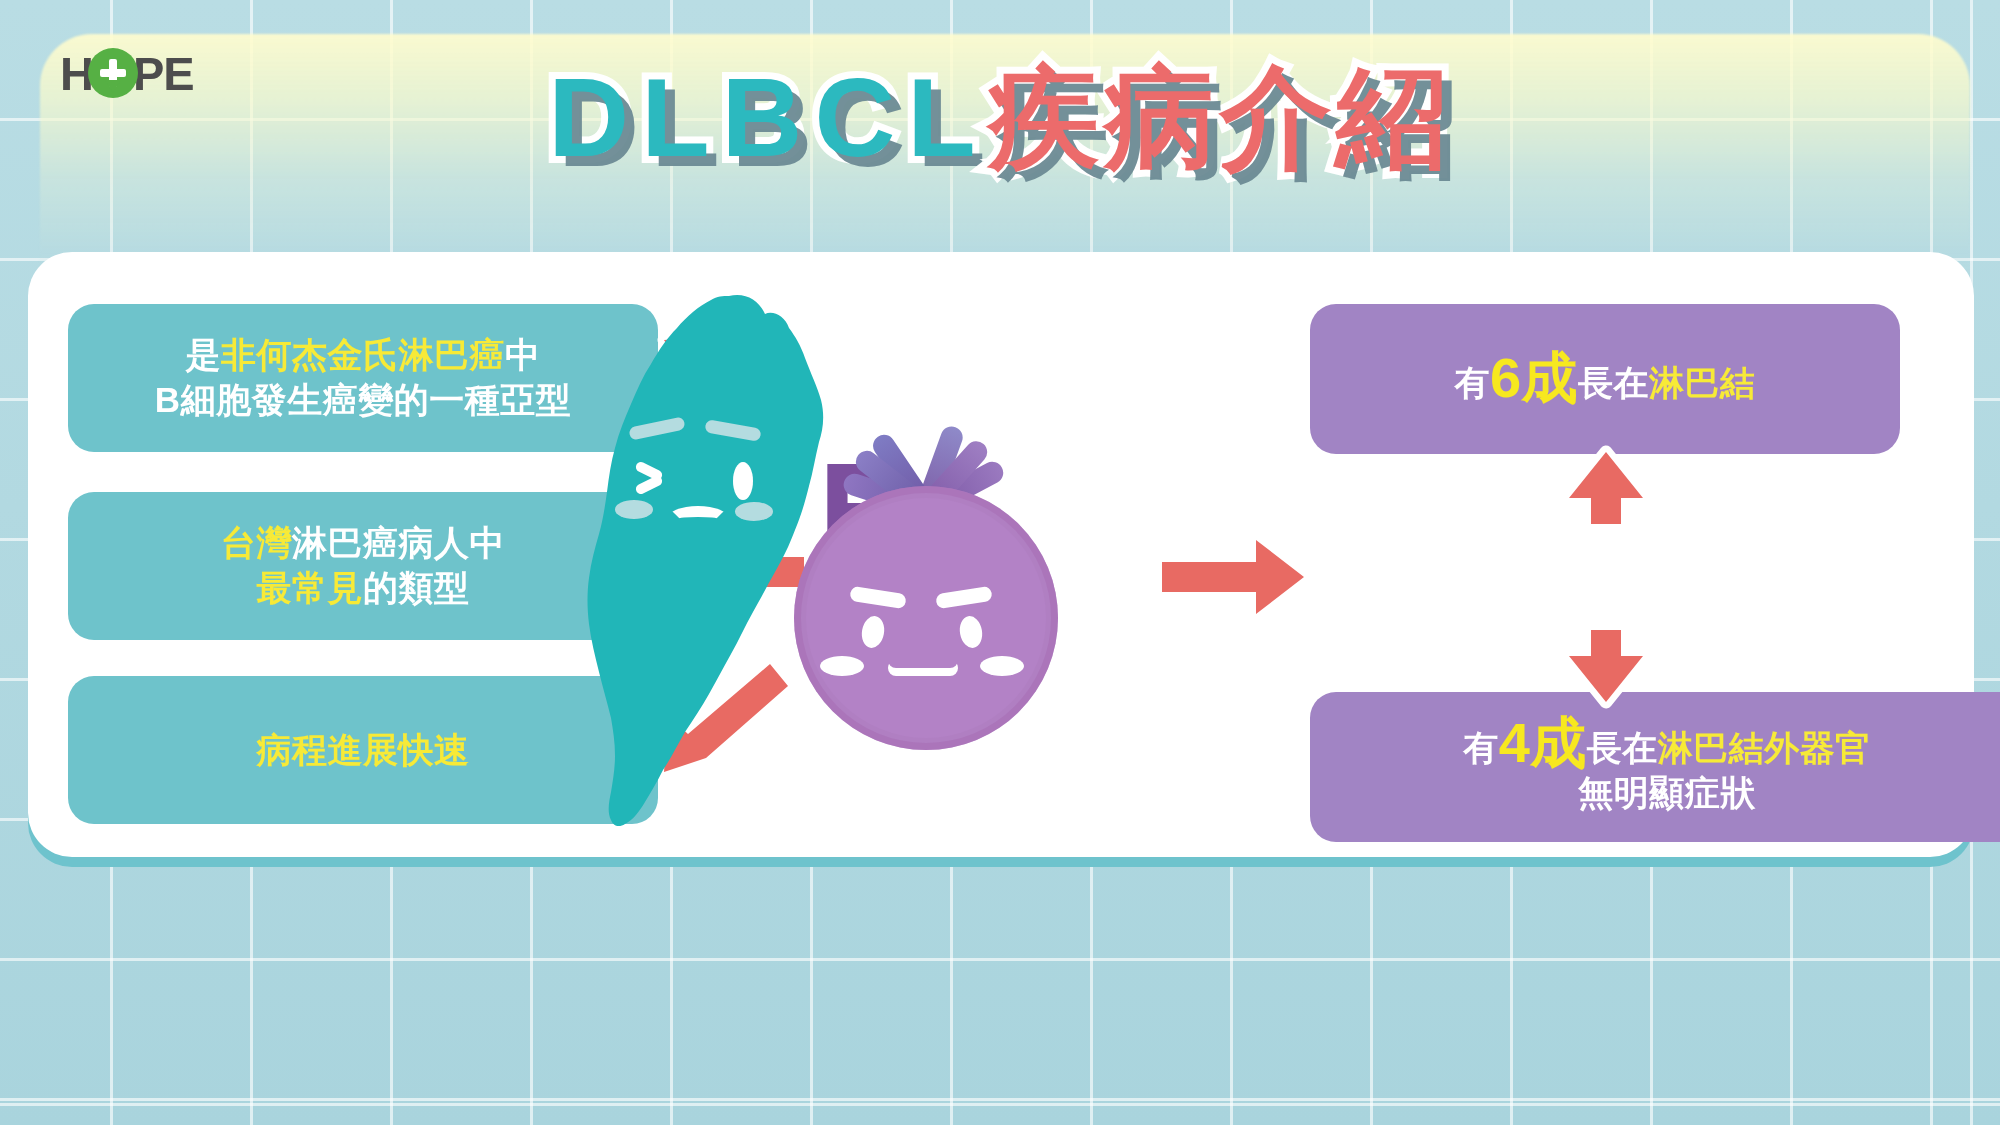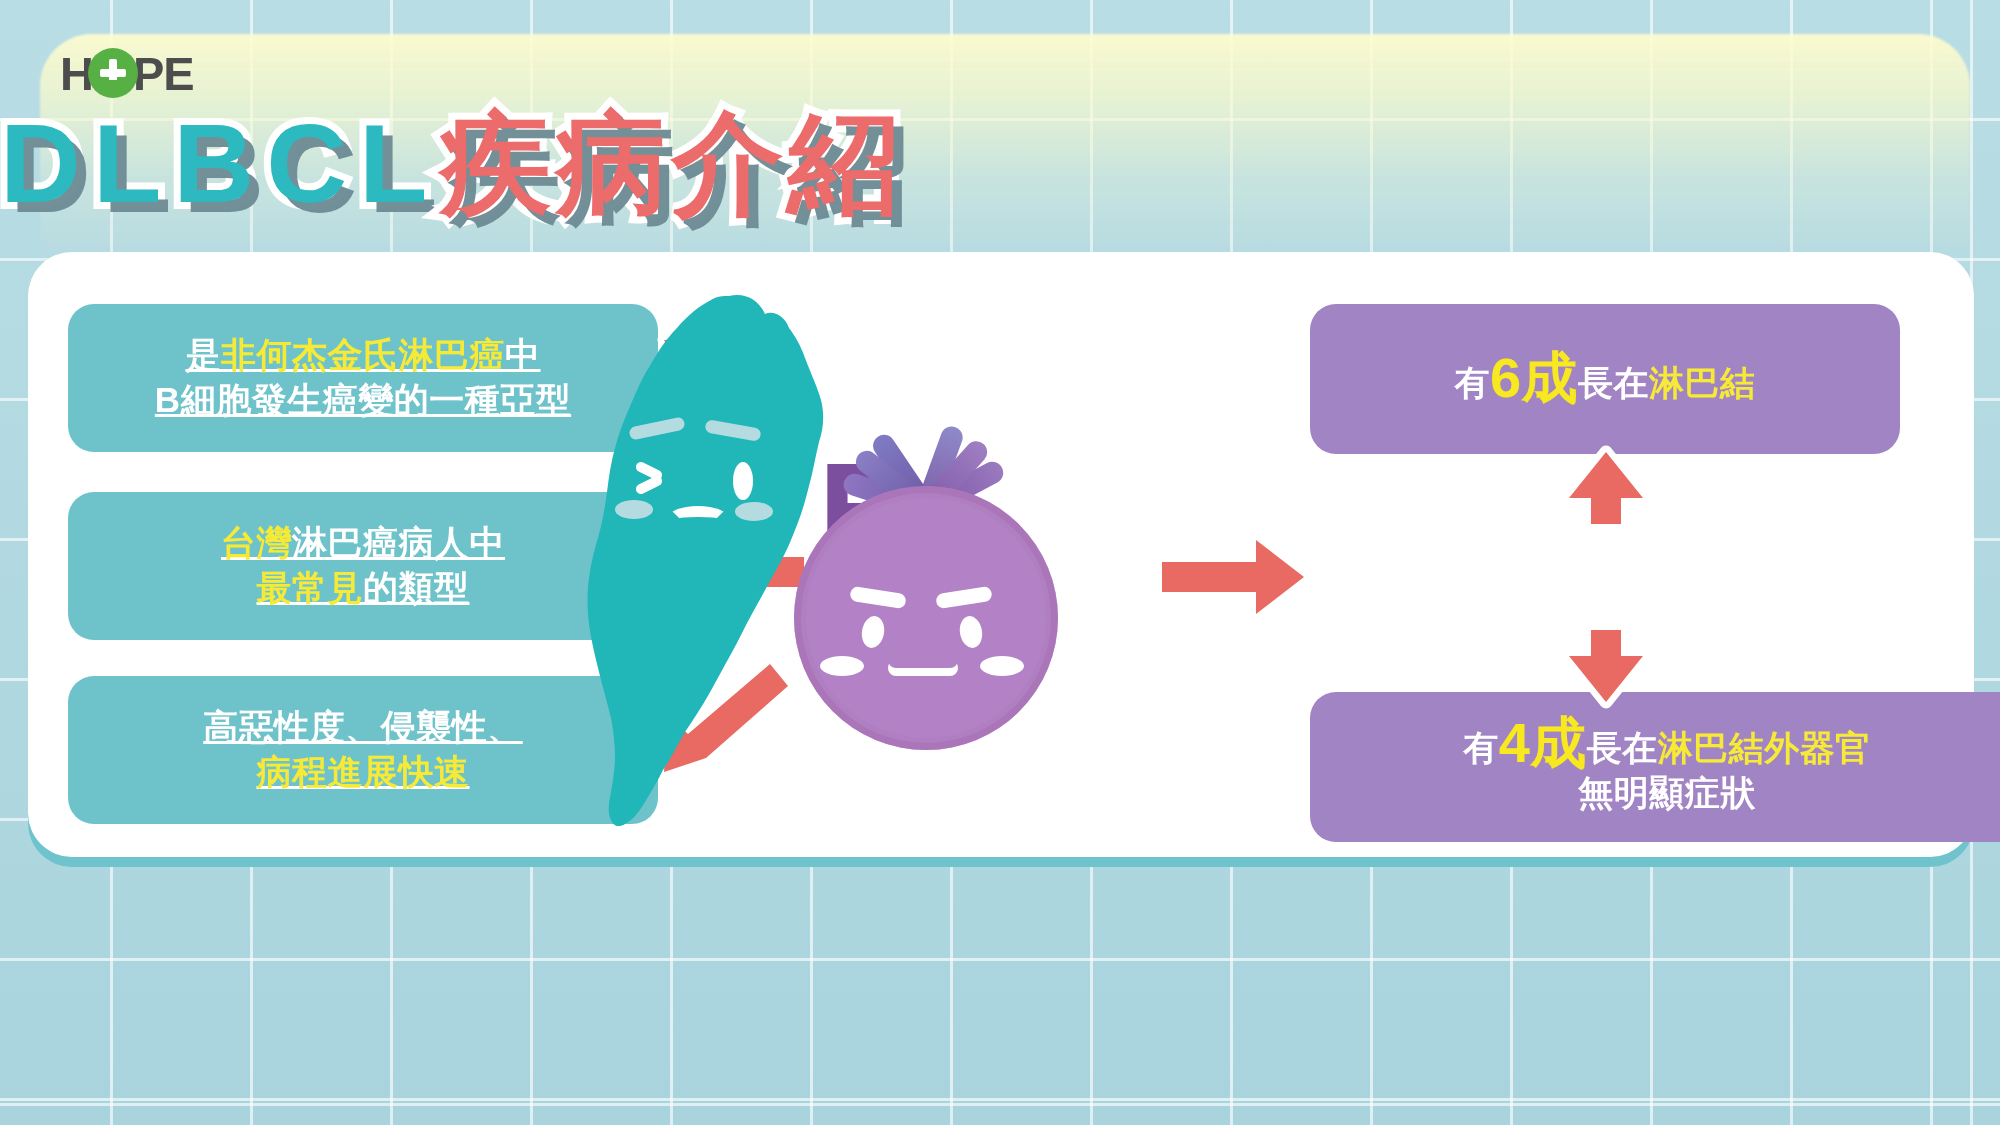--- a/index.html
+++ b/index.html
@@ -97,25 +97,24 @@
     background: #56b044;
     clip-path: polygon(0 0, 100% 0, 50% 100%);
   }
 
   
   #title {
     position: absolute;
     left: 0;
     top: 62px;
     width: 2000px;
-    text-align: left;
+    text-align: center;
     line-height: 1;
     white-space: nowrap;
     user-select: none;
-    margin-top: 46px;
   }
   #title .seg {
     font-size: 112px;
     font-weight: 900;
     letter-spacing: 3px;
     -webkit-text-stroke: 14px #ffffff;
     paint-order: stroke fill;
     text-shadow:
       10px 10px 0 rgba(108,138,148,.95);
   }
@@ -161,21 +160,21 @@
     justify-content: center;
     text-align: center;
     padding: 8px 26px;
     line-height: 1.28;
     font-weight: 900;
     letter-spacing: .5px;
     color: #ffffff;
     font-size: 35px;
     font-family: "Liberation Sans", "DejaVu Sans", sans-serif;
   }
-  .info-box.left  { background: #6ec3cb; text-decoration: underline; }
+  .info-box.left  { background: #6ec3cb; }
   .info-box.right { background: #a184c4; }
   .hl { color: #f7ea37; }
   .hl-big { color: #f7e81f; font-size: 56px; line-height: .9; vertical-align: -2px; }
 
   
   #box-l1 { left: 40px;  top: 52px;  width: 590px; height: 148px; }
   #box-l2 { left: 40px;  top: 240px; width: 590px; height: 148px; }
   #box-l3 { left: 40px;  top: 424px; width: 590px; height: 148px; }
   
   #box-r1 { left: 1282px; top: 52px;  width: 590px; height: 150px; }
@@ -368,21 +367,20 @@
         </div>
       </div>
     <div class="info-box left" id="box-l2">
         <div>
           <div><span class="hl">台灣</span><span>淋巴癌病人中</span></div>
           <div><span class="hl">最常見</span><span>的類型</span></div>
         </div>
       </div>
     <div class="info-box left" id="box-l3">
         <div>
-          <div><span>高惡性度、侵襲性、</span></div>
           <div><span class="hl">病程進展快速</span></div>
         </div>
       </div>
 
     <div class="info-box right" id="box-r1">
         <div>
           <div><span>有</span><span class="hl-big">6成</span><span>長在</span><span class="hl">淋巴結</span></div>
         </div>
       </div>
     <div class="info-box right" id="box-r3">

